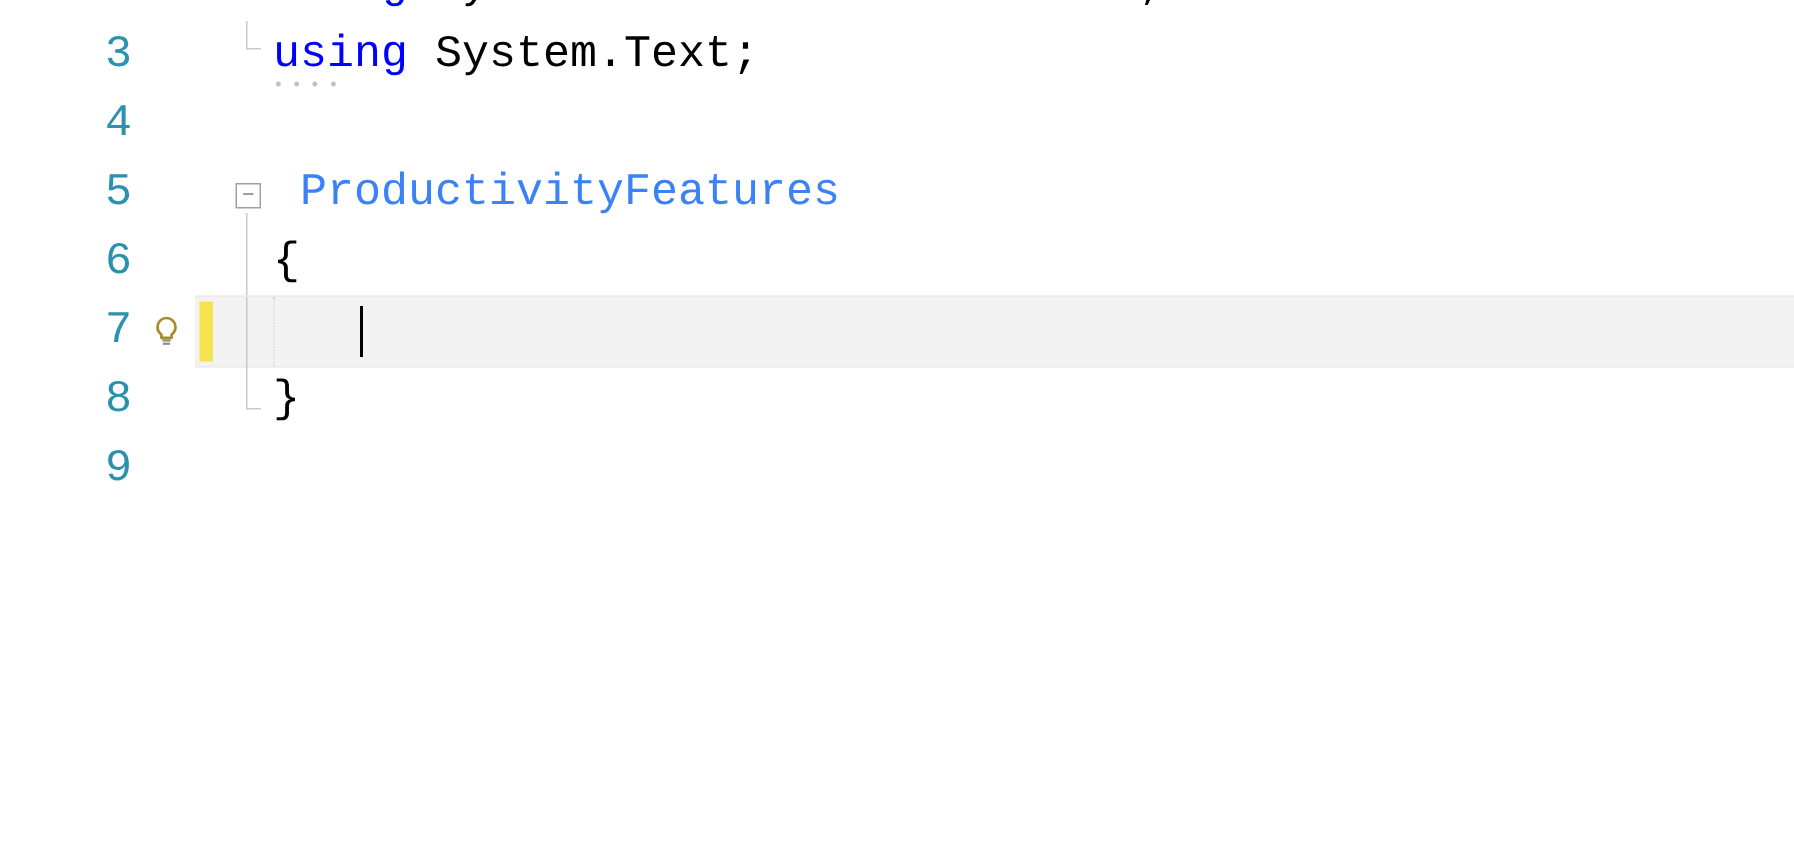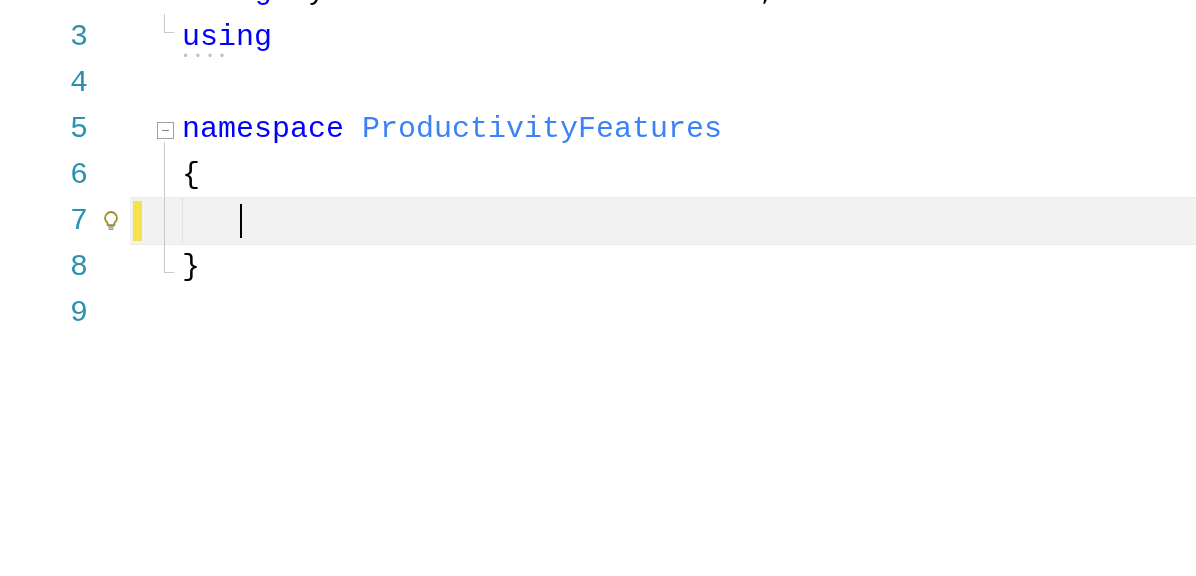--- a/index.html
+++ b/index.html
@@ -170,41 +170,41 @@
 
   <div class="line">
     <div class="gutter">
       <span class="line-number">3</span>
     </div>
     <div class="code-area">
       
       <div style="position:absolute; left:34px; top:0; width:1px; height:18px; background:#c8c8c8;"></div>
       <div class="bracket-line-corner" style="top:18px;"></div>
       <span class="code-text">
-        <span class="kw">using</span><span> </span>
+        <span class="kw">using</span><span> </span><span class="plain">System.Text;</span>
       </span>
       <span class="using-dots">••••</span>
     </div>
   </div>
 
   <div class="line">
     <div class="gutter">
       <span class="line-number">4</span>
     </div>
     <div class="code-area"></div>
   </div>
 
   <div class="line">
     <div class="gutter">
       <span class="line-number">5</span>
     </div>
     <div class="code-area">
       <div class="fold-box">−</div>
       <span class="code-text">
-        <span class="kw">namespace</span><span> </span><span class="ns">ProductivityFeatures</span>
+        <span> </span><span class="ns">ProductivityFeatures</span>
       </span>
     </div>
   </div>
 
   <div class="line">
     <div class="gutter">
       <span class="line-number">6</span>
     </div>
     <div class="code-area">
       <div class="fold-line" style="top:-10px; bottom:0;"></div>

